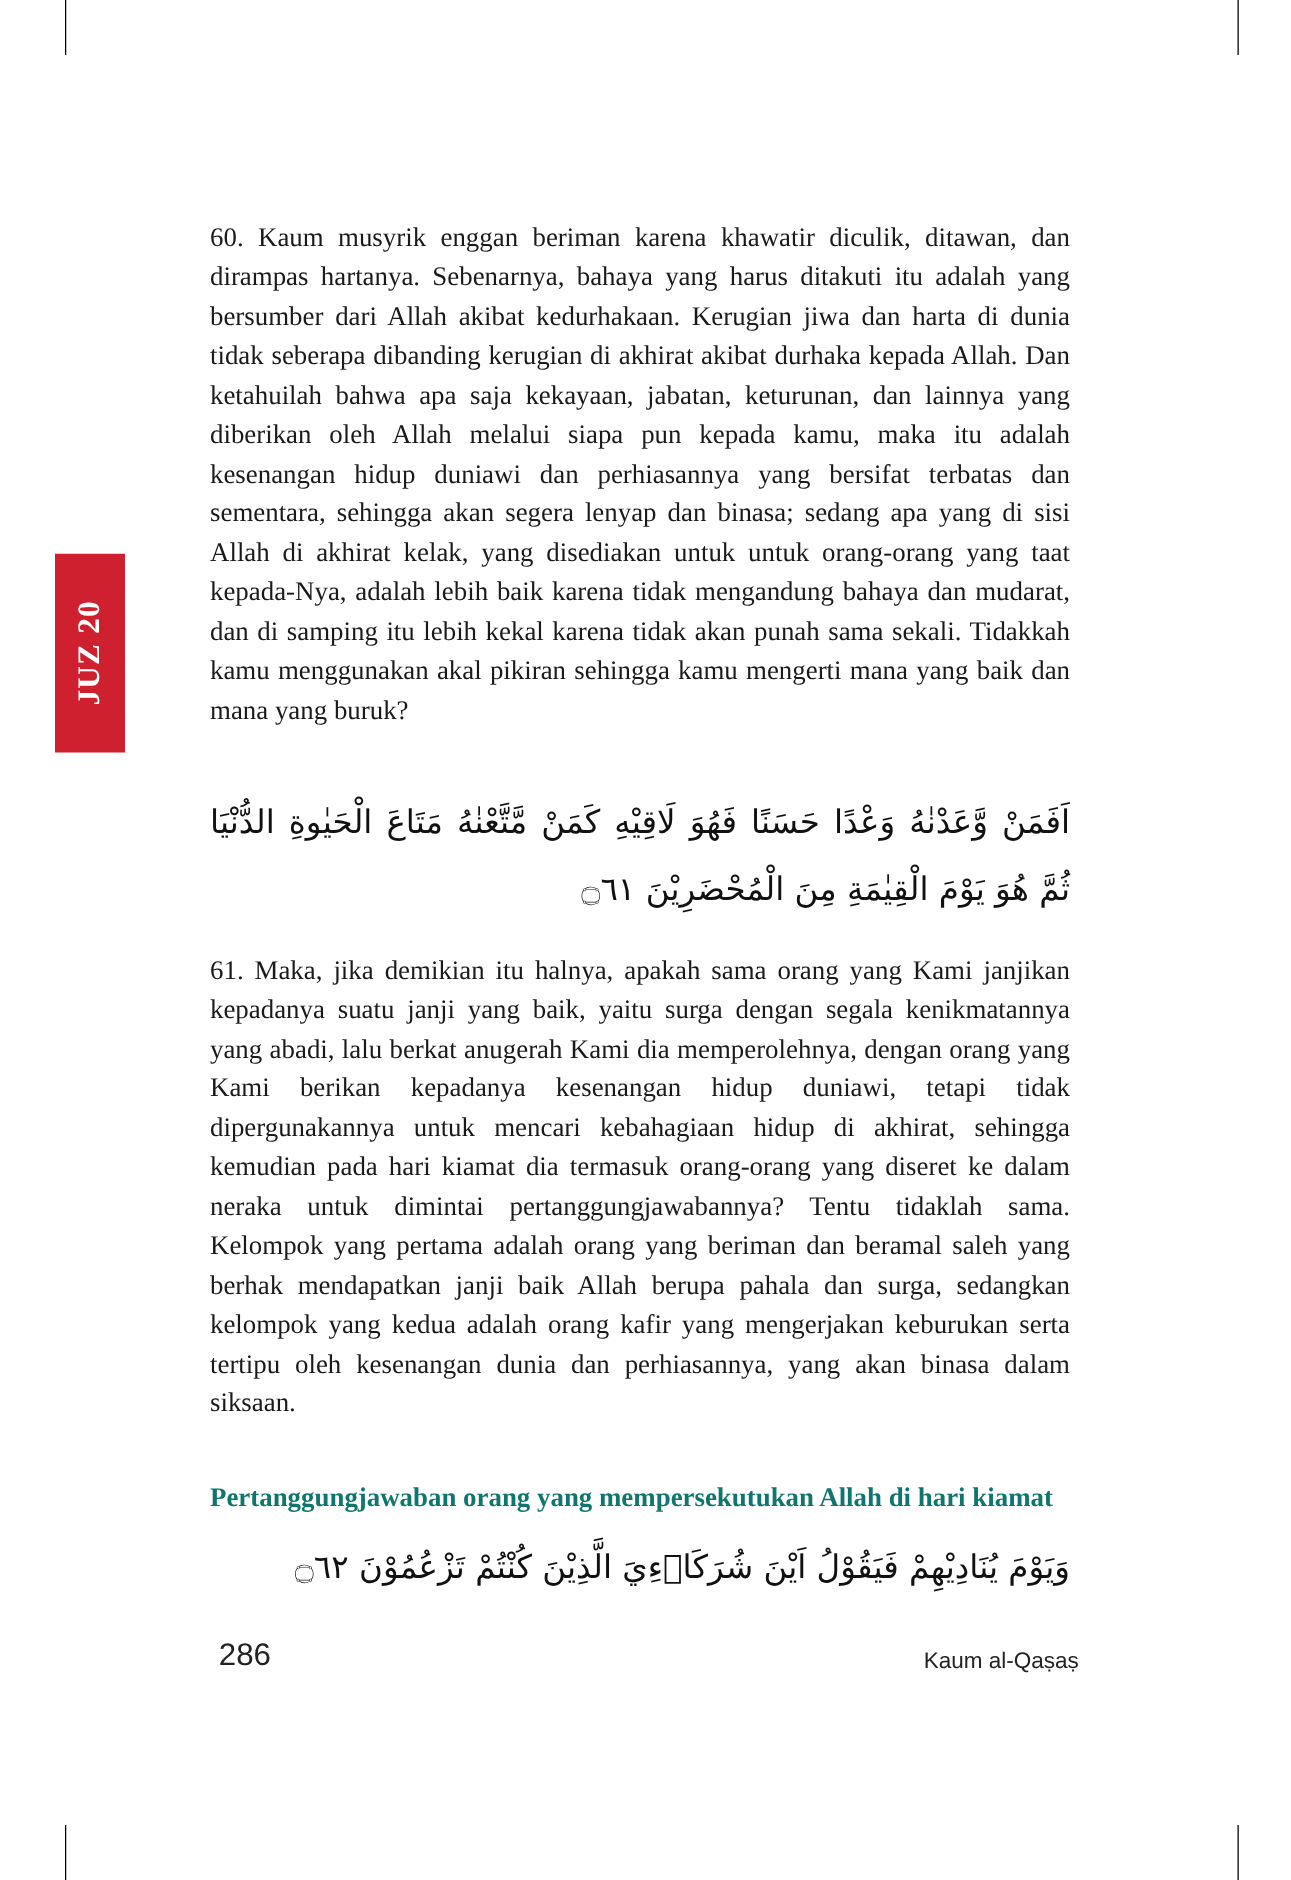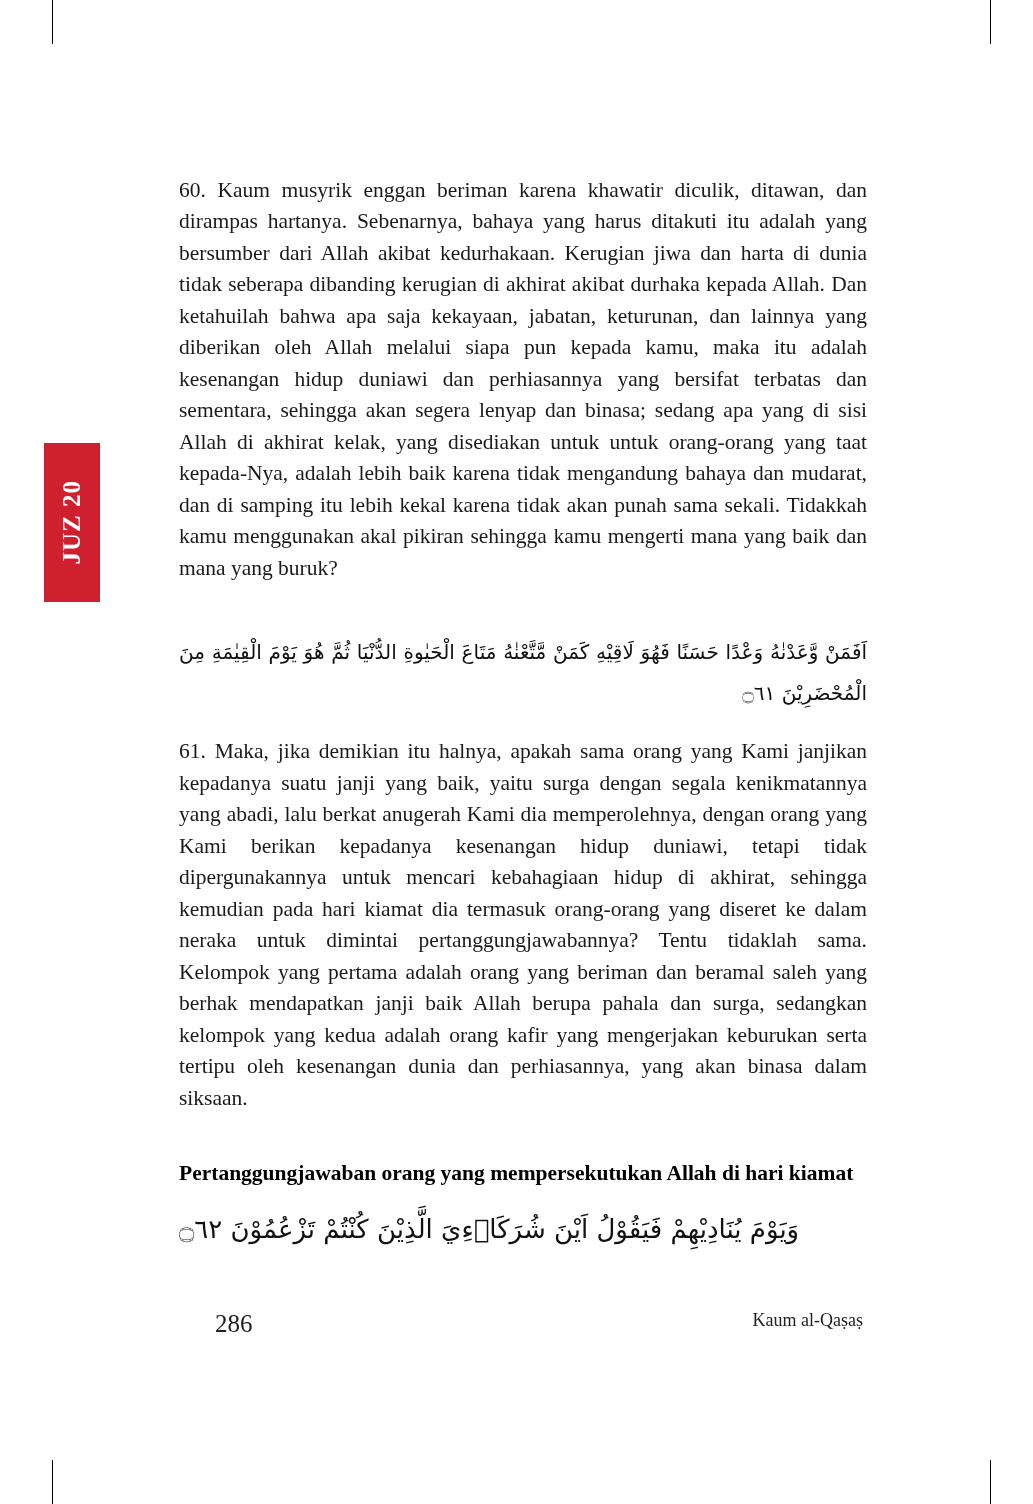--- a/index.html
+++ b/index.html
@@ -42,21 +42,21 @@
     font-size: 25px;
     letter-spacing: 1px;
     writing-mode: vertical-rl;
     transform: rotate(180deg);
     white-space: nowrap;
   }
 
   
   .content {
     position: absolute;
-    left: 179px;
+    left: 168px;
     top: 175px;
     width: 688px;
   }
 
   p.body {
     margin: 0 0 0 0;
     font-size: 21.5px;
     line-height: 1.465;
     text-align: justify;
     text-justify: inter-word;
@@ -66,57 +66,56 @@
 
   .arabic {
     direction: rtl;
     text-align: center;
     font-family: "DejaVu Sans", sans-serif;
     color: #111111;
     line-height: 2.0;
     unicode-bidi: bidi-override;
   }
   .arabic.v61 {
-    font-size: 20px;
+    font-size: 26px;
     margin: 26px 0 22px 0;
     line-height: 2.05;
     text-align: justify;
     direction: rtl;
     unicode-bidi: embed;
   }
   .arabic.v62 {
     font-size: 26px;
     margin: 14px 0 14px 0;
-    text-align: left;
+    text-align: right;
     direction: rtl;
     unicode-bidi: embed;
   }
 
   .gap-sm { height: 22px; }
   .gap-lg { height: 44px; }
 
   h2.subhead {
     margin: 0;
     font-size: 21.5px;
     font-weight: bold;
     line-height: 1.45;
-    color: #000000;
+    color: #0f766e;
   }
 
   
   .footer {
     position: absolute;
     left: 175px;
     right: 170px;
     top: 1310px;
     display: flex;
-    align-items: flex-start;
+    align-items: flex-end;
     justify-content: space-between;
-    font-family: Liberation Serif, serif;
-    margin-left: 40px;
+    font-family: Liberation Sans, sans-serif;
   }
   .folio {
     font-size: 25px;
     color: #222222;
   }
   .running-head {
     font-size: 18px;
     color: #222222;
   }
 </style>

